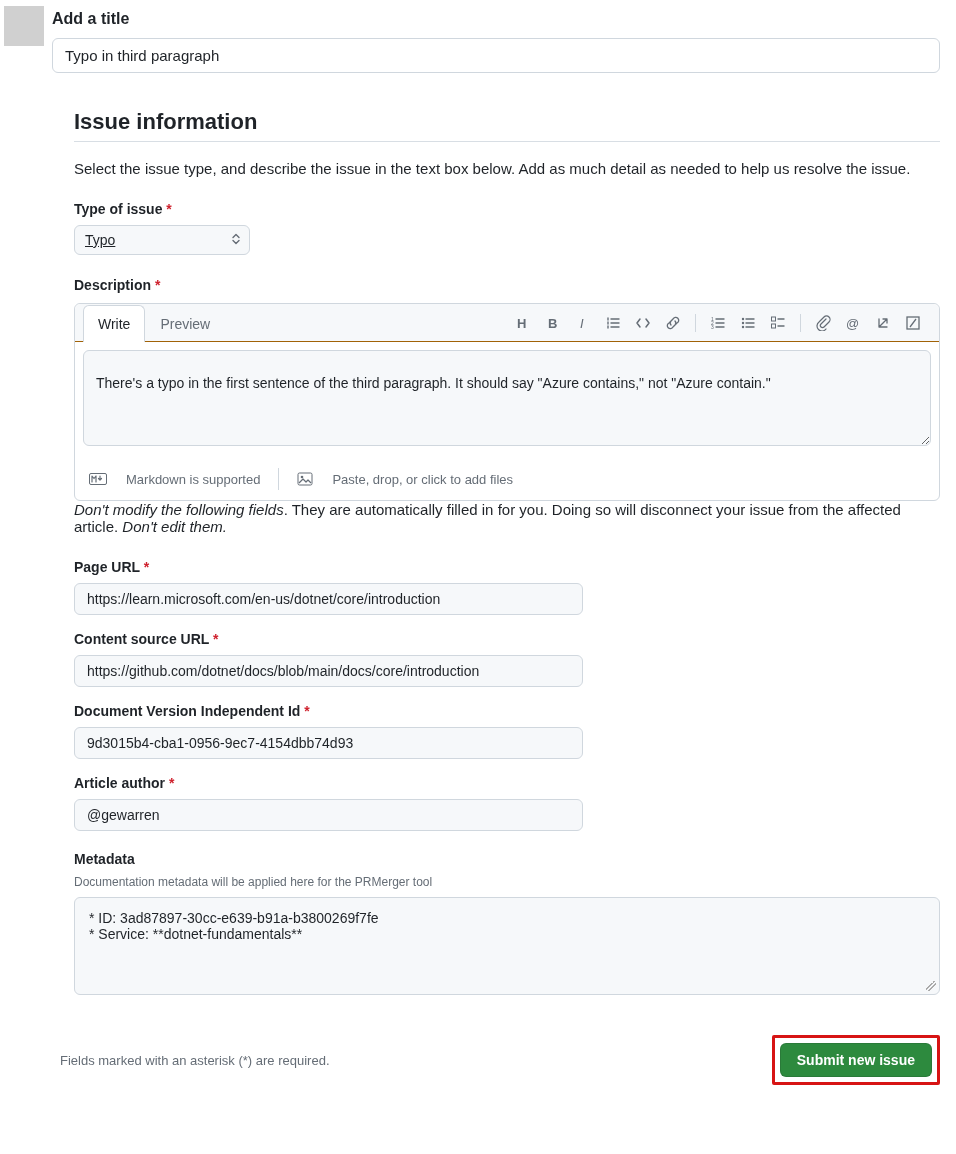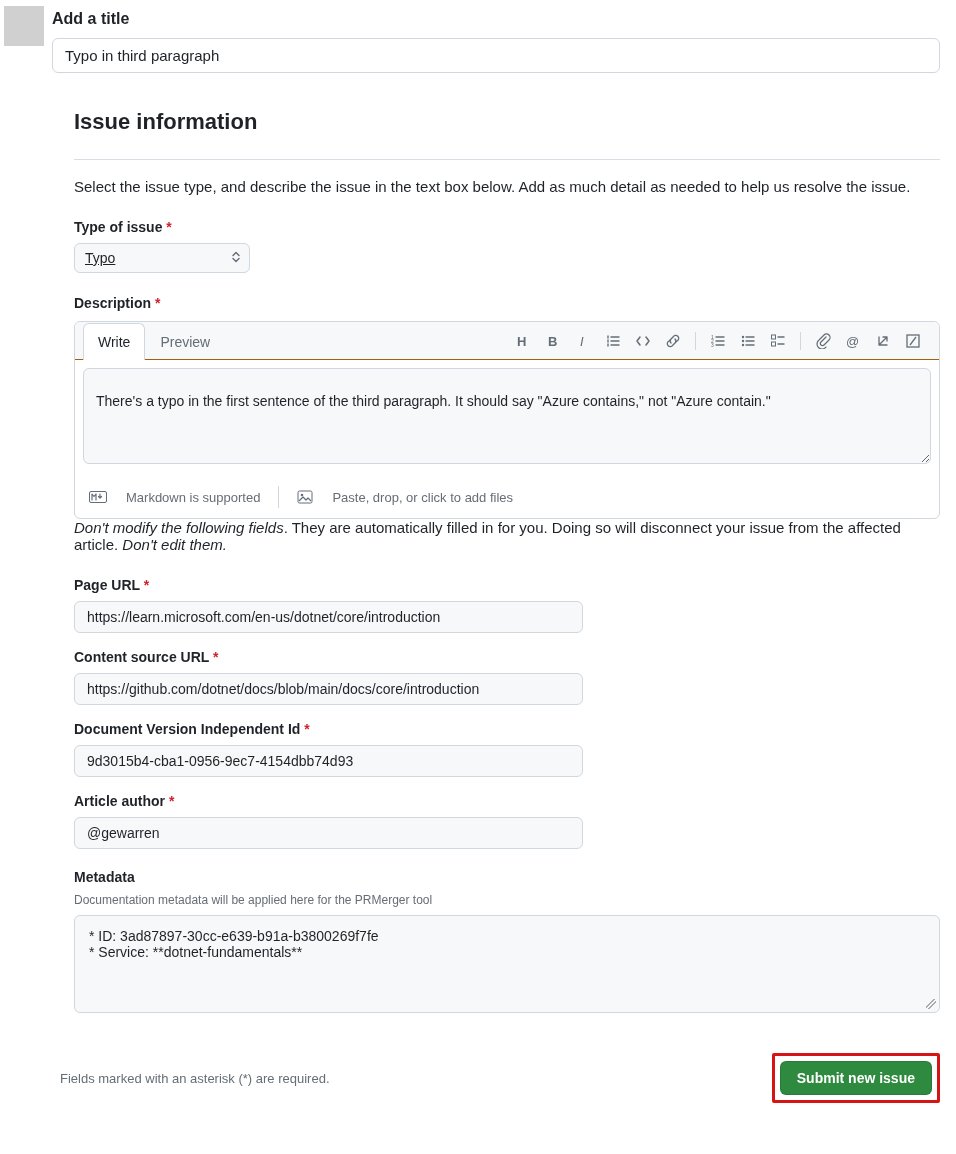--- a/index.html
+++ b/index.html
@@ -27,21 +27,21 @@
     border-radius: 6px;
     padding: 8px 12px;
     font-size: 15px;
     color: #1f2328;
     background: #fff;
   }
   .content { margin: 0 16px 0 74px; }
   h2.section {
     font-size: 22px; font-weight: 600;
     border-bottom: 1px solid #d8dee4;
-    padding-bottom: 24px;
+    padding-bottom: 6px;
     margin: 36px 0 18px 0;
   }
   .desc-text { font-size: 15px; color: #1f2328; margin-bottom: 24px; }
   .desc-text2 { font-size: 15px; color: #1f2328; margin-bottom: 24px; }
   .field-label { font-size: 14px; font-weight: 600; margin: 16px 0 8px 0; }
   .req { color: #cf222e; }
   .select-wrap {
     position: relative; width: 176px;
     border: 1px solid #d0d7de; border-radius: 6px;
     background: #f6f8fa;

